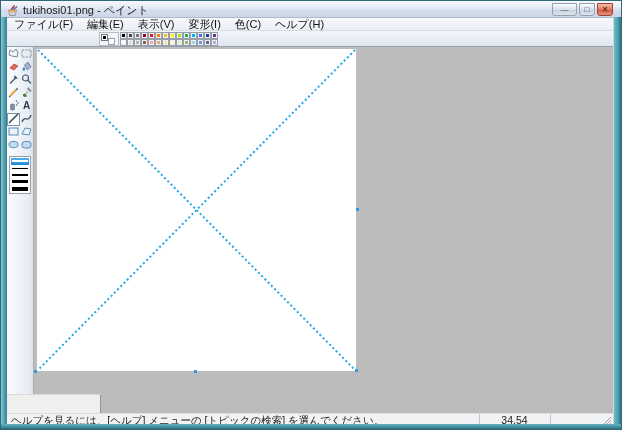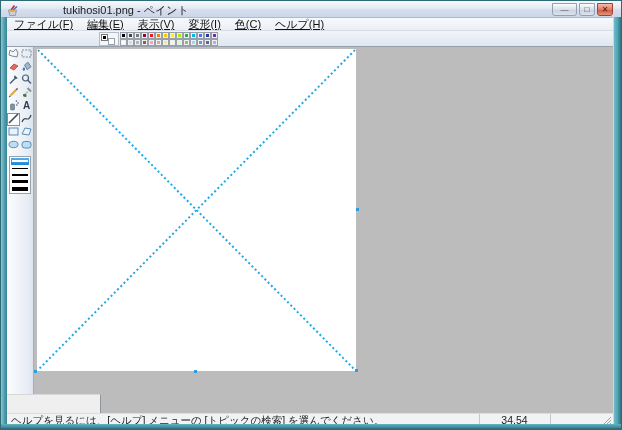--- a/index.html
+++ b/index.html
@@ -9,21 +9,21 @@
     font-family: "Liberation Sans", sans-serif;
     border: 1px solid #2F6B76; background:#BCBCBC; overflow:hidden;
   }
   
   .titlebar{
     position:absolute; left:0; top:0; width:620px; height:17px;
     background:linear-gradient(to bottom,#F6F8FC 0%,#E4EAF4 45%,#D5DEED 55%,#CBD6E8 100%);
     border-bottom:1px solid #AEB9CB; display:flex; align-items:center;
   }
   .app-icon{ position:absolute; left:5px; top:2px; width:13px; height:13px; }
-  .win-title{ position:absolute; left:22px; top:2px; font-size:11px; color:#1B1B1B; white-space:nowrap;margin-left:40px; }
+  .win-title{ position:absolute; left:22px; top:2px; font-size:11px; color:#1B1B1B; white-space:nowrap; }
   .controls{ position:absolute; right:8px; top:2px; display:flex; gap:2px; }
   .ctl-btn{
     height:13px; font-size:8px; line-height:11px; text-align:center;
     border:1px solid #93A0B0; border-radius:0 0 3px 3px; color:#3B4654;
     background:linear-gradient(to bottom,#FBFCFE,#D9E0EA 50%,#C7D1DF 51%,#DCE3ED);
     cursor:default;
   }
   .ctl-min{ width:25px; } .ctl-max{ width:16px; }
   .ctl-close{ width:16px; border-color:#9E4234; color:#5E1409;
     background:linear-gradient(to bottom,#F5BCAE,#E07A64 50%,#CF563E 51%,#E2927F); }
@@ -32,21 +32,21 @@
   .frame-right{ position:absolute; left:612px; top:16px; width:8px; height:414px;
     background:linear-gradient(to right,#CFD6DC 0 1px,#6FBCCB 1px,#4DA0B1 60%,#2F6F7D); }
   .frame-bottom{ position:absolute; left:0; top:423px; width:620px; height:5px;
     background:linear-gradient(to bottom,#62B2C2,#3E8899 70%,#2A6471); }
   
   .menubar{
     position:absolute; left:6px; top:17px; width:606px; height:13px;
     background:linear-gradient(to bottom,#F7F9FC,#EBEFF5);
     border-bottom:1px solid #D7DCE4; display:flex; align-items:center;
   }
-  .menu-item{ font-size:11px; line-height:12px; color:#111; padding:0 7px; cursor:default; white-space:nowrap;text-decoration:underline; }
+  .menu-item{ font-size:11px; line-height:12px; color:#111; padding:0 7px; cursor:default; white-space:nowrap; }
   
   .toolbar{
     position:absolute; left:6px; top:30px; width:606px; height:16px;
     background:linear-gradient(to bottom,#F2F5FA,#DFE6F0);
     border-bottom:1px solid #98A0AB;
   }
   .color-indicator{
     position:absolute; left:92px; top:1px; width:20px; height:14px;
     background:#F4F6F9; border:1px solid #B6BCC6;
   }

